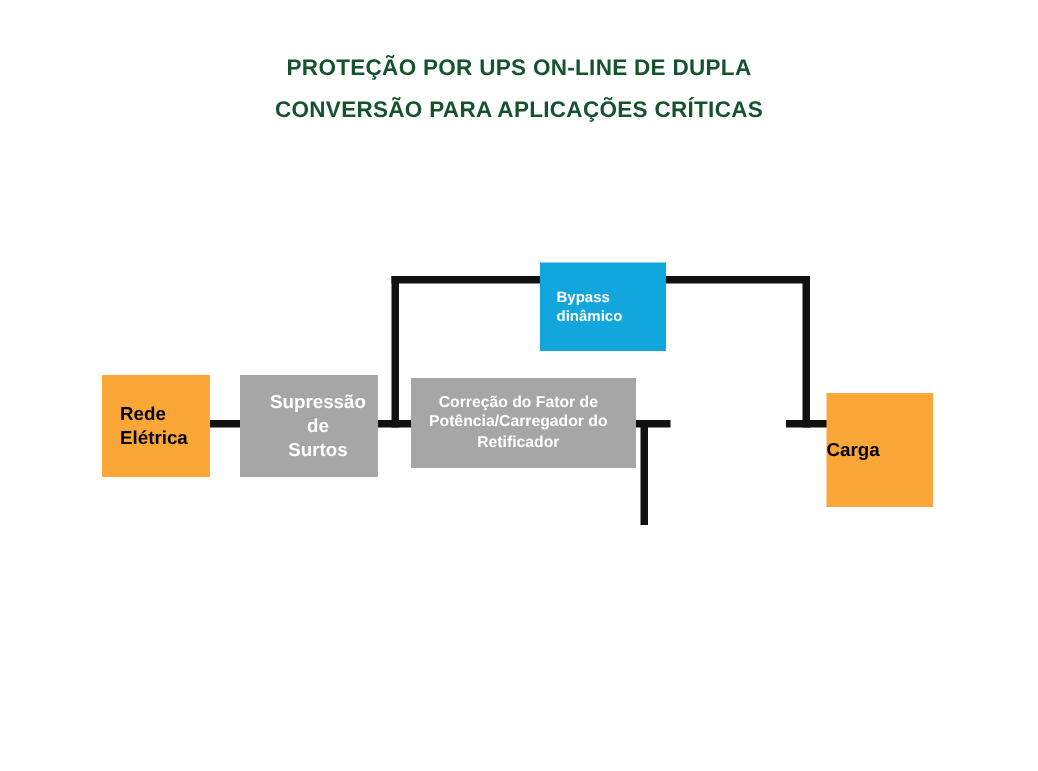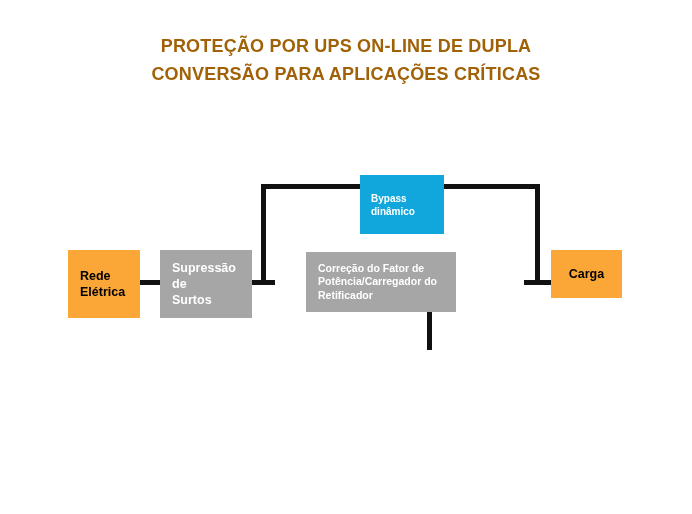--- a/index.html
+++ b/index.html
@@ -21,25 +21,25 @@
     height: 514px;
   }
 
   
   #diagram-title {
     position: absolute;
     left: 46px;
     top: 32px;
     width: 600px;
     text-align: center;
-    font-size: 18px;
+    font-size: 15px;
     font-weight: bold;
     line-height: 28px;
     letter-spacing: 0.2px;
-    color: #a16207;
+    color: #14532d;
     white-space: pre-line;
   }
 
   
   .conn {
     position: absolute;
     background: #111111;
   }
 
   
@@ -57,46 +57,47 @@
     white-space: pre-line;
   }
 
   .node.orange {
     background: #faa738;
     color: #000000;
   }
   .node.gray {
     background: #a6a6a6;
     color: #ffffff;
+    text-align: center;
   }
   .node.blue {
     background: #12a7dc;
     color: #ffffff;
   }
 
   
   #node-rede {
     left: 68px;  top: 250px;  width: 72px;  height: 68px;
     padding-left: 12px;  font-size: 12.5px;
   }
   #node-supressao {
     left: 160px; top: 250px;  width: 92px;  height: 68px;
     padding-left: 12px;  font-size: 12.5px;
   }
   #node-correcao {
     left: 274px; top: 252px;  width: 150px; height: 60px;
-    padding-left: 12px;  padding-right: 8px; font-size: 10.5px; margin-left: 32px;
+    padding-left: 12px;  padding-right: 8px; font-size: 10.5px;
   }
   #node-inversor {
     left: 446px; top: 252px;  width: 79px;  height: 60px;
     justify-content: center;   font-size: 12.5px;
   }
   #node-carga {
-    left: 551px; top: 250px;  width: 71px;  height: 48px;
-    justify-content: center;   font-size: 12.5px;
+    left: 551px; top: 262px;  width: 71px;  height: 76px;
+      font-size: 12.5px;
   }
   #node-bypass {
     left: 360px; top: 175px;  width: 84px;  height: 59px;
     padding-left: 11px;  font-size: 10px;
   }
   #node-bateria {
     left: 388px; top: 348px;  width: 82px;  height: 58px;
     justify-content: center;   font-size: 12.5px;
   }
 </style>

